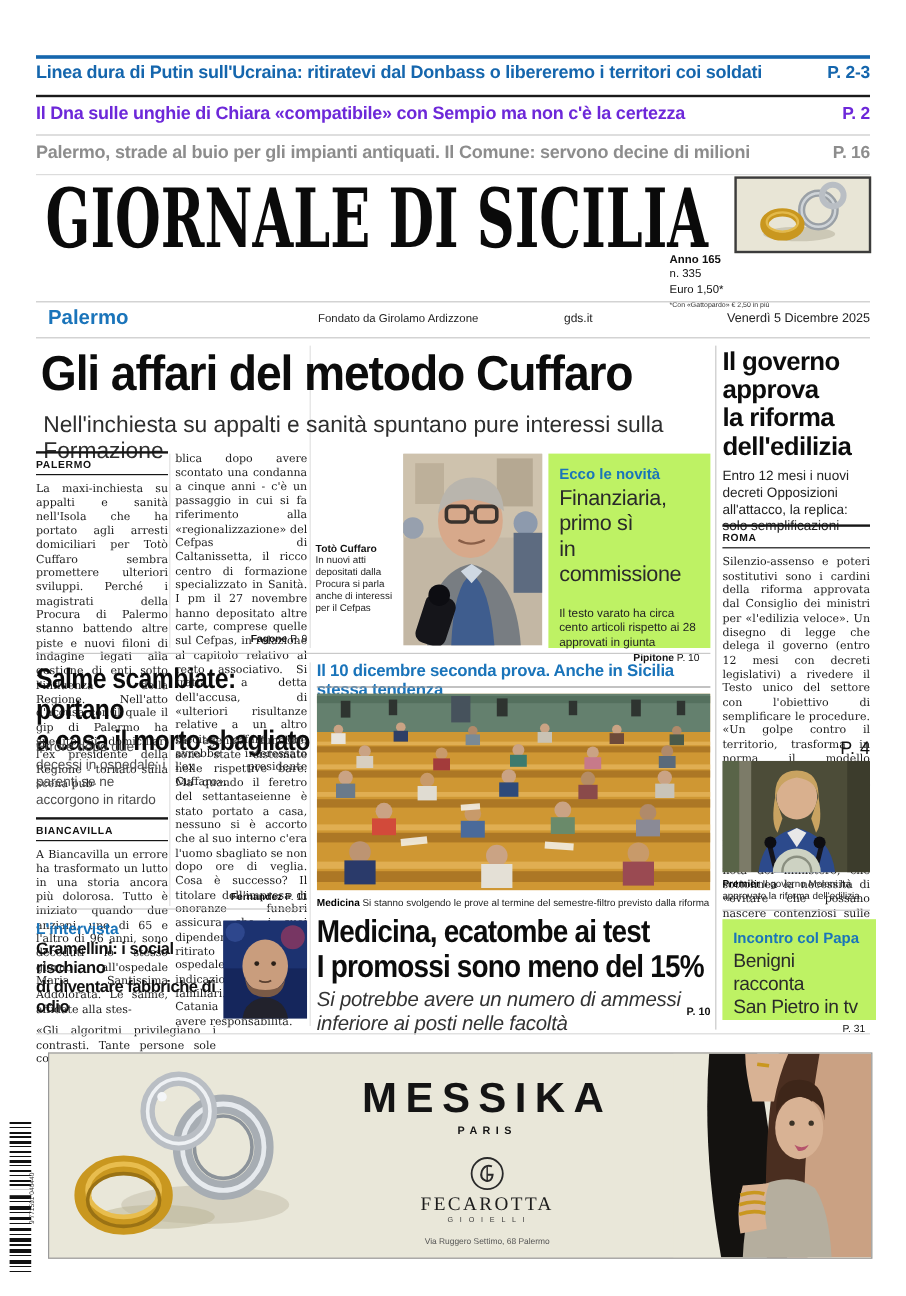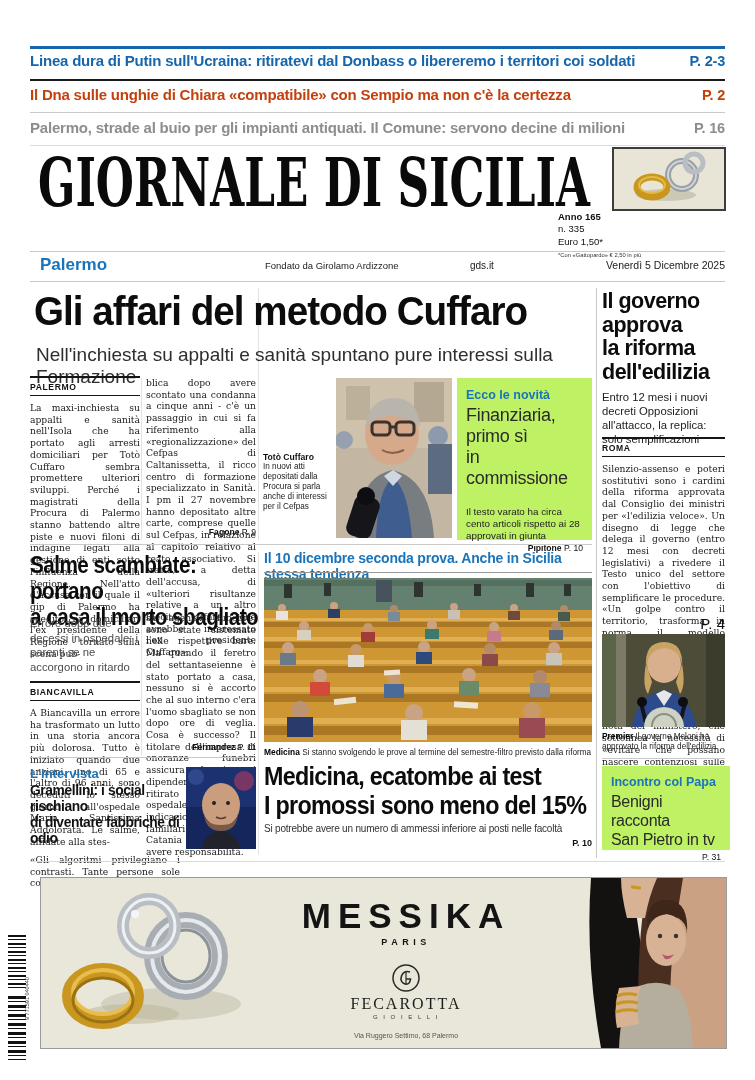--- a/index.html
+++ b/index.html
@@ -28,21 +28,21 @@
 <body>
 
 <div id="page">
 
   <div class="abs" style="left:30px;top:46px;width:695px;height:3px;background:#1566ad;"></div>
   <div class="abs strip" style="left:30px;top:52px;width:695px;color:#1566ad;">
     <span>Linea dura di Putin sull'Ucraina: ritiratevi dal Donbass o libereremo i territori coi soldati</span>
     <span class="pg">P. 2-3</span>
   </div>
   <div class="rule" style="left:30px;top:79px;width:695px;height:2px;background:#1a1a1a;"></div>
-  <div class="abs strip" style="left:30px;top:86px;width:695px;color:#c2410c;">
+  <div class="abs strip" style="left:30px;top:86px;width:695px;color:#6d28d9;">
     <span>Il Dna sulle unghie di Chiara «compatibile» con Sempio ma non c'è la certezza</span>
     <span class="pg">P. 2</span>
   </div>
   <div class="rule" style="left:30px;top:112px;width:695px;height:1px;"></div>
   <div class="abs strip" style="left:30px;top:119px;width:695px;color:#8d8d8d;">
     <span>Palermo, strade al buio per gli impianti antiquati. Il Comune: servono decine di milioni</span>
     <span class="pg">P. 16</span>
   </div>
   <div class="rule" style="left:30px;top:145px;width:695px;height:1px;background:#dcdcdc;"></div>
 
@@ -342,21 +342,21 @@
         <rect x="120" y="92" width="16" height="5" transform="rotate(-4 128 94)"></rect>
       </g>
     </svg>
   </div>
   <div class="abs cap" style="left:264px;top:747px;width:328px;">
     <b>Medicina</b>
     <span>Si stanno svolgendo le prove al termine del semestre-filtro previsto dalla riforma</span>
   </div>
   <div class="abs pre condense" style="left:264px;top:762px;width:372px;font-size:26.5px;line-height:29px;font-weight:800;letter-spacing:-.8px;color:#0c0c0c;">Medicina, ecatombe ai test
 I promossi sono meno del 15%</div>
-  <div class="abs" style="left:264px;top:823px;width:330px;font-size:10px;letter-spacing:-.2px;color:#333;">Si potrebbe avere un numero di ammessi inferiore ai posti nelle facoltà</div>
+  <div class="abs" style="left:264px;top:823px;width:330px;font-size:17px;letter-spacing:-.2px;color:#333;font-style:italic;">Si potrebbe avere un numero di ammessi inferiore ai posti nelle facoltà</div>
   <div class="abs" style="left:264px;top:838px;width:328px;text-align:right;font-size:9px;font-weight:bold;">P. 10</div>
 
   <div class="rule" style="left:30px;top:861px;width:695px;height:1px;background:#dadada;"></div>
 
   <div class="abs" style="left:8px;top:935px;width:18px;height:56px;background:repeating-linear-gradient(to bottom,#111 0 2px,#fff 2px 4px,#111 4px 5px,#fff 5px 8px);"></div>
   <div class="abs" style="left:8px;top:996px;width:18px;height:64px;background:repeating-linear-gradient(to bottom,#111 0 3px,#fff 3px 5px,#111 5px 6px,#fff 6px 9px);"></div>
   <div class="abs" style="left:24px;top:1020px;font-size:5.5px;color:#333;transform:rotate(-90deg);transform-origin:0 0;white-space:nowrap;">9 771591 040440</div>
 
   <div class="abs" style="left:40px;top:877px;width:685px;height:170px;background:#e9e7d9;border:1px solid #9a9a9a;overflow:hidden;">
 

